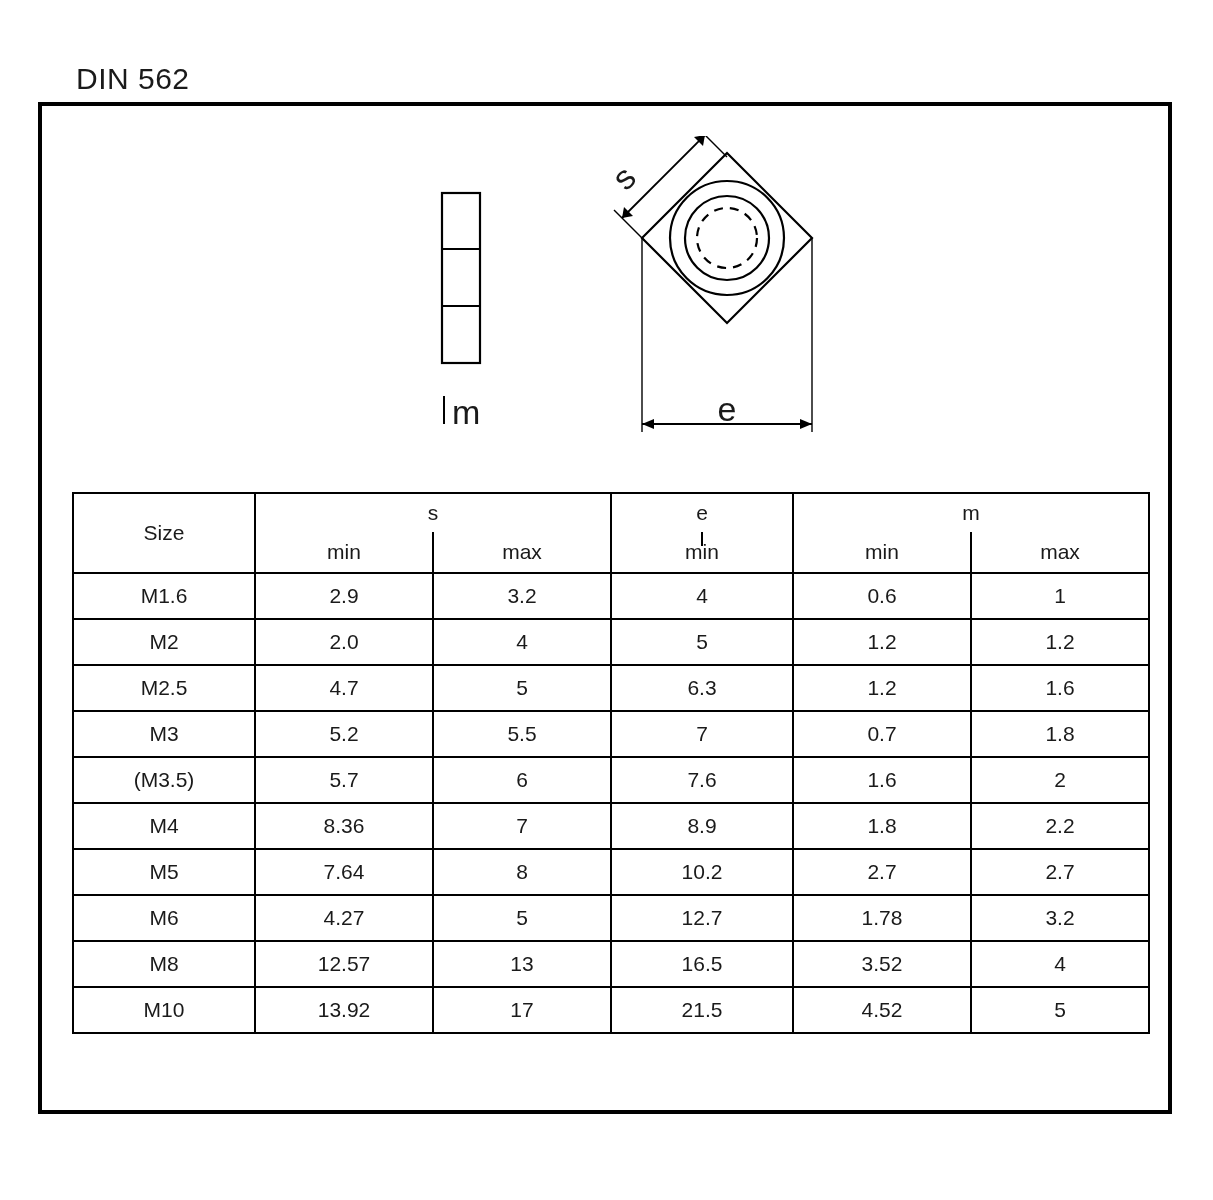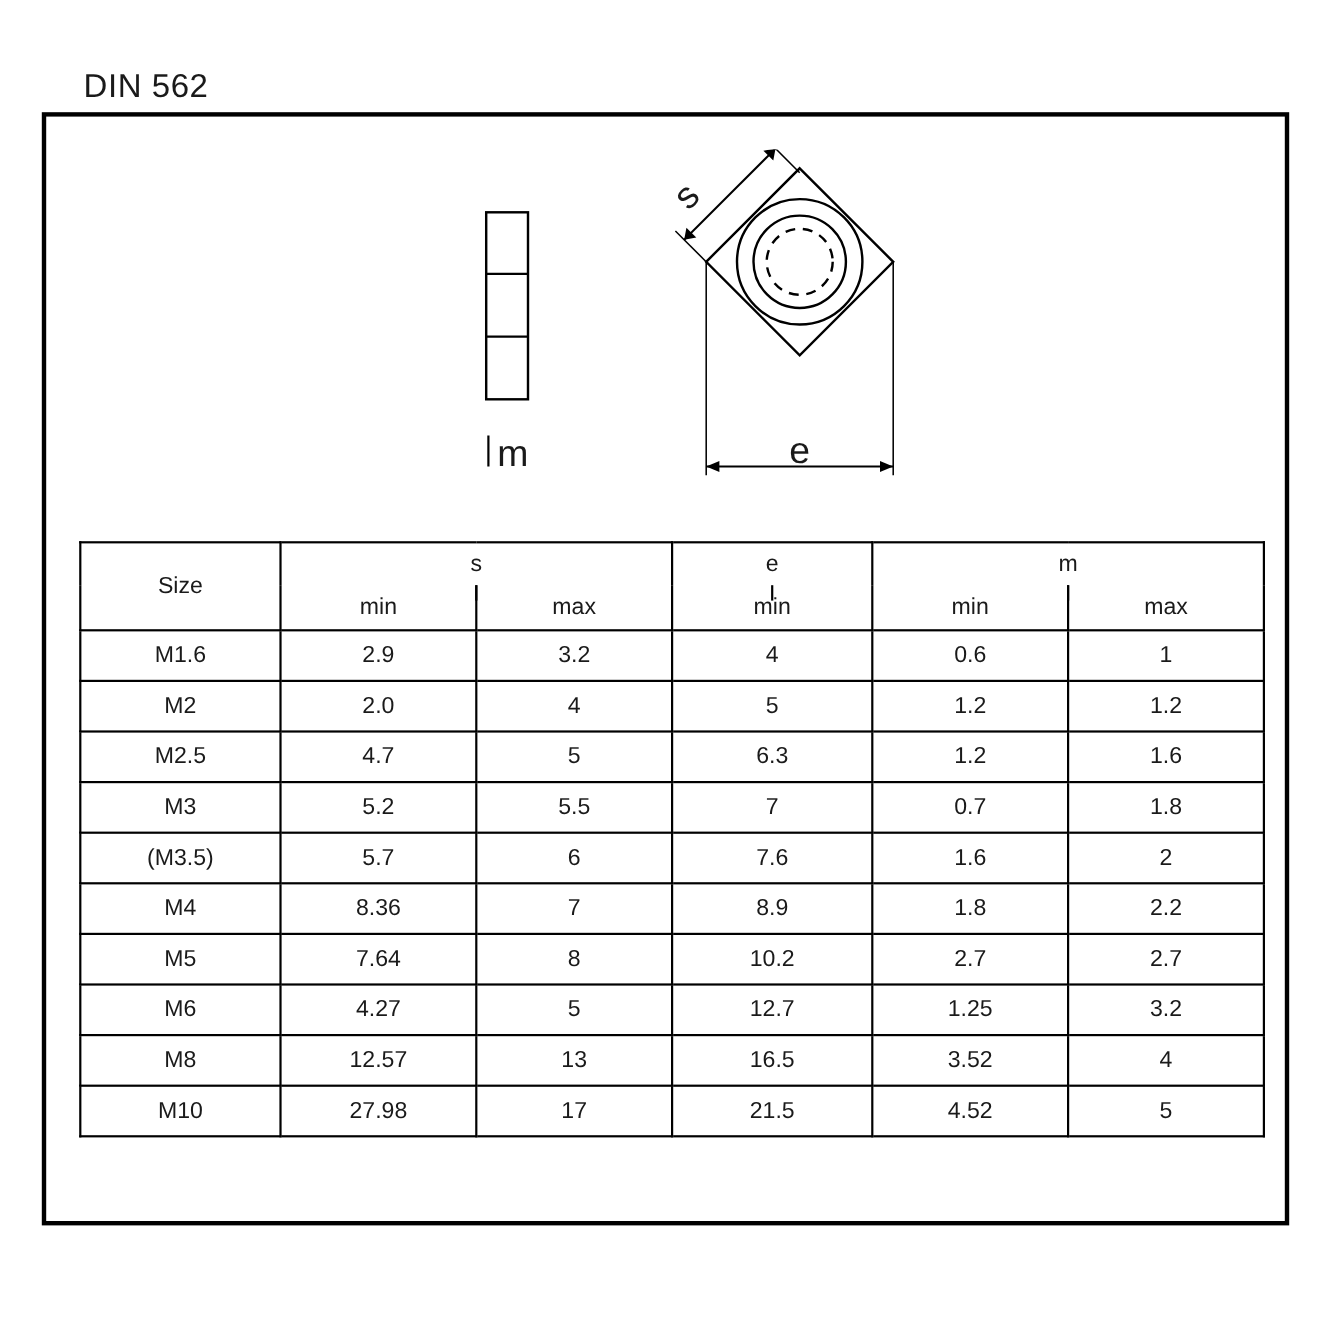--- a/index.html
+++ b/index.html
@@ -235,34 +235,34 @@
           <td>8</td>
           <td>10.2</td>
           <td>2.7</td>
           <td>2.7</td>
         </tr>
         <tr>
           <td>M6</td>
           <td>4.27</td>
           <td>5</td>
           <td>12.7</td>
-          <td>1.25</td>
+          <td>1.78</td>
           <td>3.2</td>
         </tr>
         <tr>
           <td>M8</td>
           <td>12.57</td>
           <td>13</td>
           <td>16.5</td>
           <td>3.52</td>
           <td>4</td>
         </tr>
         <tr>
           <td>M10</td>
-          <td>27.98</td>
+          <td>13.92</td>
           <td>17</td>
           <td>21.5</td>
           <td>4.52</td>
           <td>5</td>
         </tr>
       </tbody>
     </table>
 
   </div>
 </div>

